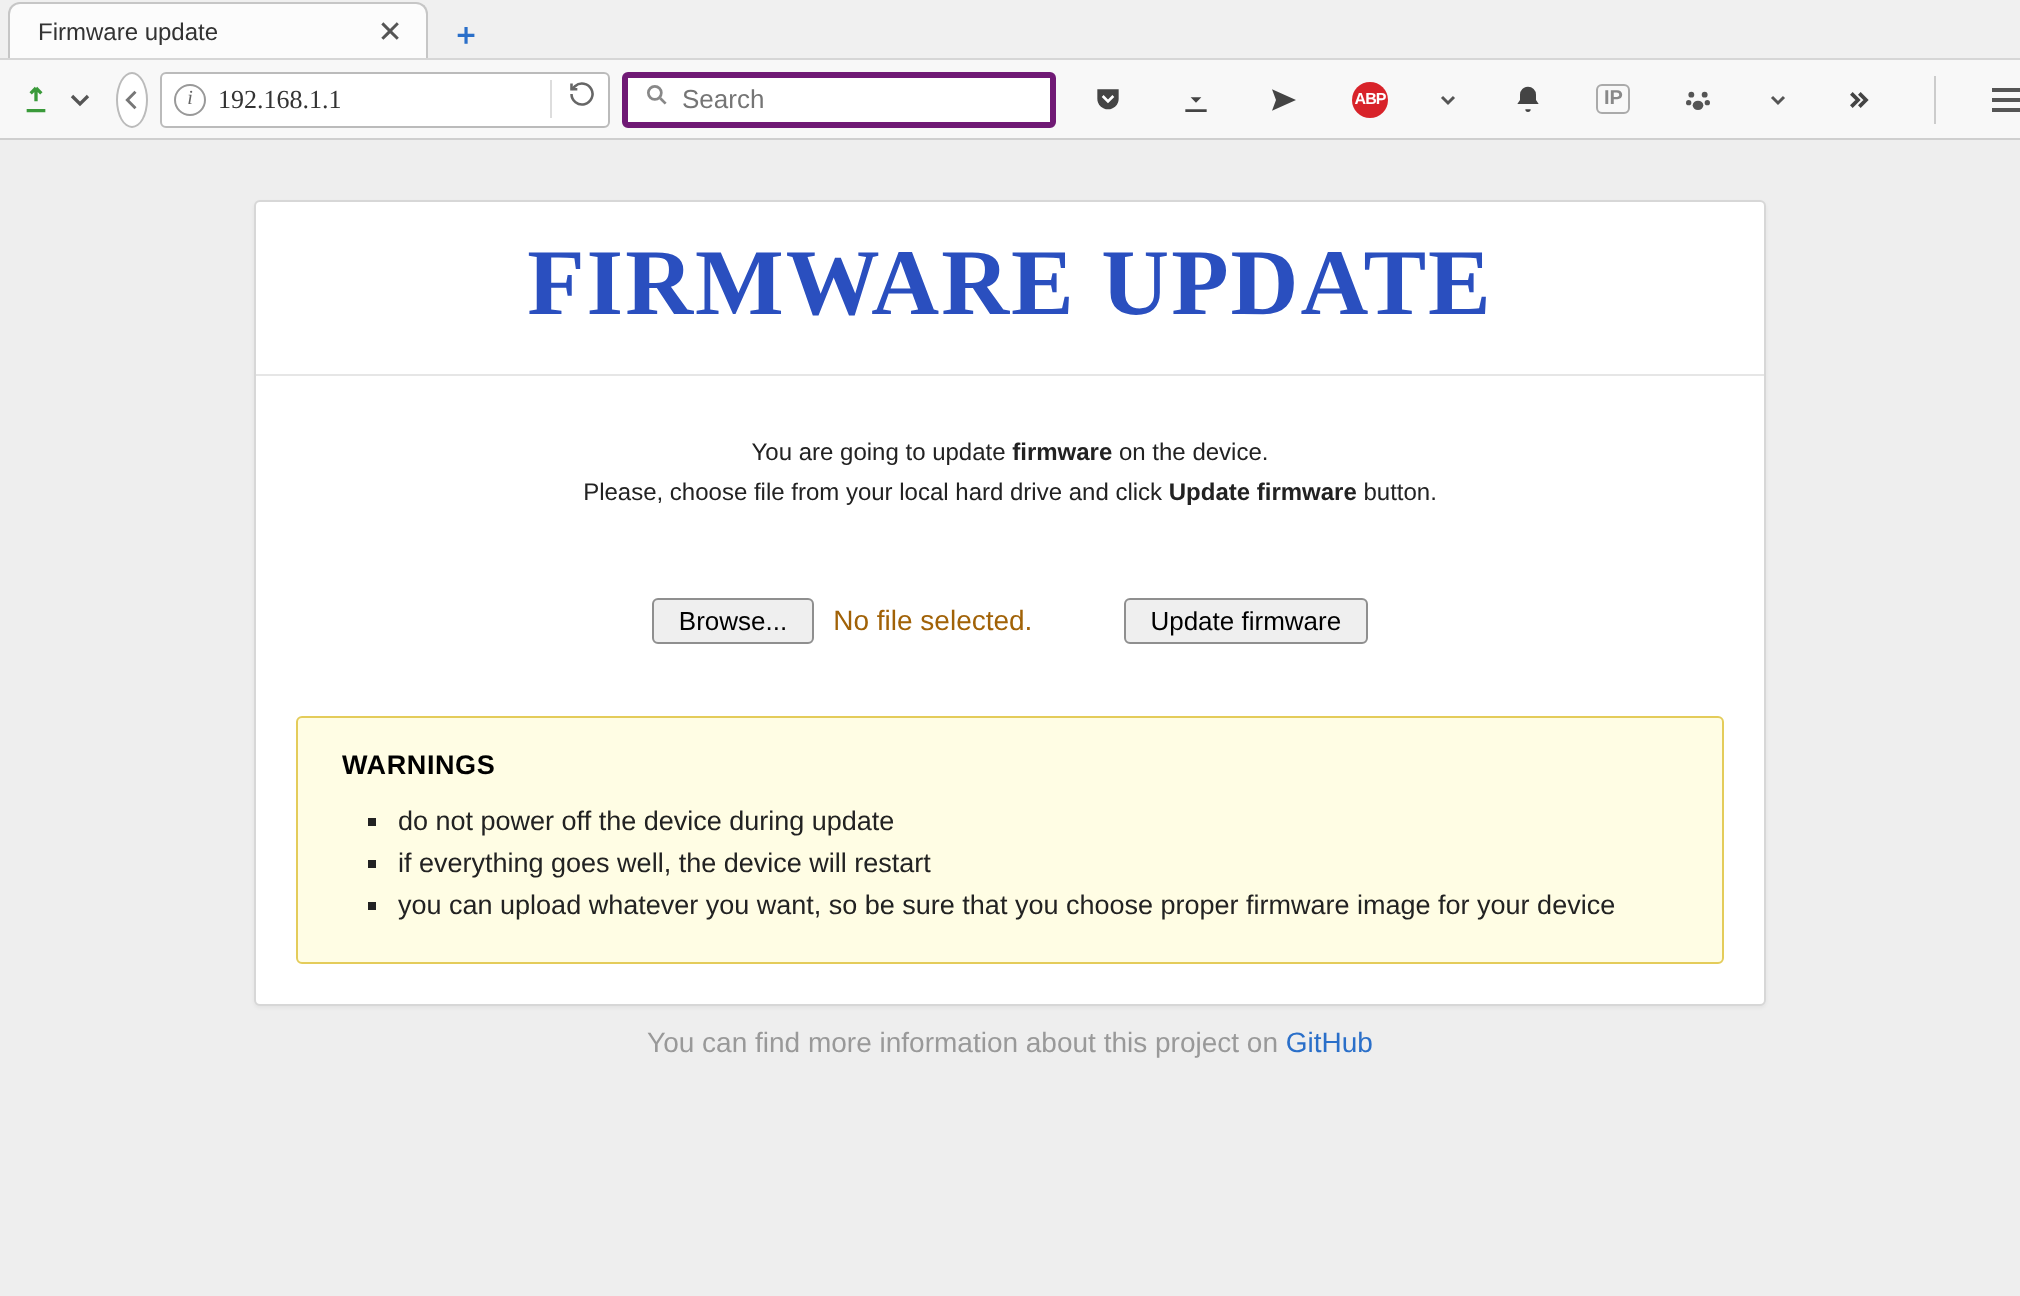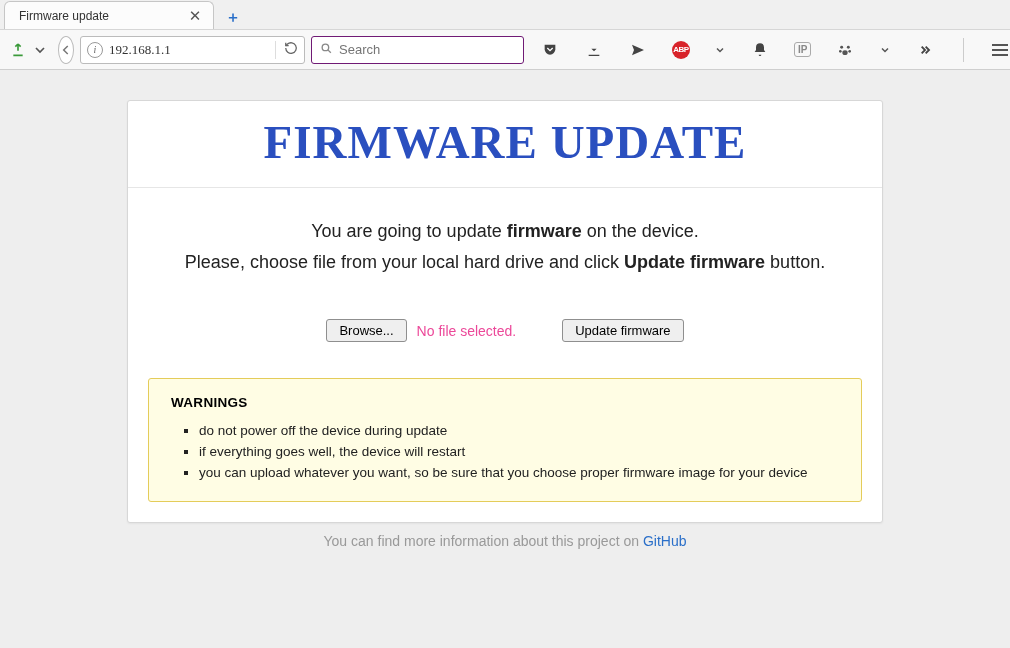--- a/index.html
+++ b/index.html
@@ -73,21 +73,21 @@
       background: #fff;
       display: flex; align-items: center;
       padding: 0 6px; gap: 6px;
     }
     .url-i { width: 16px; height: 16px; border:1px solid #999; border-radius:50%; display:flex; align-items:center; justify-content:center; font-size:10px; color:#666; font-style: italic; font-family: Georgia, serif;}
     .url-text { flex:1; font-size: 13px; color:#333; border:none; outline:none; background:transparent;font-family:Liberation Serif, serif;}
     .url-reload { color:#666; cursor:pointer; padding-left:8px; border-left:1px solid #ddd;}
     .search-field {
       flex: 1;
       height: 28px;
-      border: 1px solid #701a75;
+      border: 3px solid #701a75;
       border-radius: 3px;
       background: #fff;
       display: flex; align-items: center;
       padding: 0 8px; gap: 6px;
     }
     .search-ic { color:#888; }
     .search-input { flex:1; border:none; outline:none; font-size:13px; background:transparent;}
     .toolbar-icons { display:flex; align-items:center; gap:24px; padding:0 4px 0 10px; }
     .toolbar-icons .nav-ic { color:#444; }
     .abp { width:18px; height:18px; background:#d8232a; border-radius:50%; display:flex; align-items:center; justify-content:center; color:#fff; font-size:8px; font-weight:bold; letter-spacing:-0.5px;}
@@ -117,38 +117,38 @@
     .card-header h1 {
       font-family: Georgia, 'Times New Roman', serif;
       font-weight: bold;
       color: #2a4fbf;
       font-size: 47px;
       letter-spacing: 1px;
     }
     .intro {
       text-align: center;
       padding: 28px 24px 10px;
-      font-size: 18px; color:#222; line-height:1.7;
+      font-size: 12px; color:#222; line-height:1.7;
     }
     .intro b { font-weight: bold; }
     .file-row {
       display:flex; justify-content:center; align-items:center;
       gap: 46px; padding: 32px 0 36px;
     }
     .file-picker { display:flex; align-items:center; gap:10px; }
     .btn {
       font-size: 13px;
       padding: 3px 12px;
       background: #efefef;
       border: 1px solid #8f8f8f;
       border-radius: 3px;
       cursor: pointer;
       font-family: inherit;
     }
-    .file-status { font-size:14px; color:#ec4899; }
+    .file-status { font-size:14px; color:#a16207; }
     .warn-box {
       margin: 0 20px 20px;
       background: #fffde4;
       border: 1px solid #e4cc5a;
       border-radius: 3px;
       padding: 16px 22px 18px;
     }
     .warn-box h3 { font-size: 13.5px; font-weight: bold; margin-bottom: 10px; letter-spacing:0.3px; }
     .warn-box ul { list-style: square; padding-left: 28px; }
     .warn-box li { font-size: 13.5px; padding: 3px 0; color:#222; }

